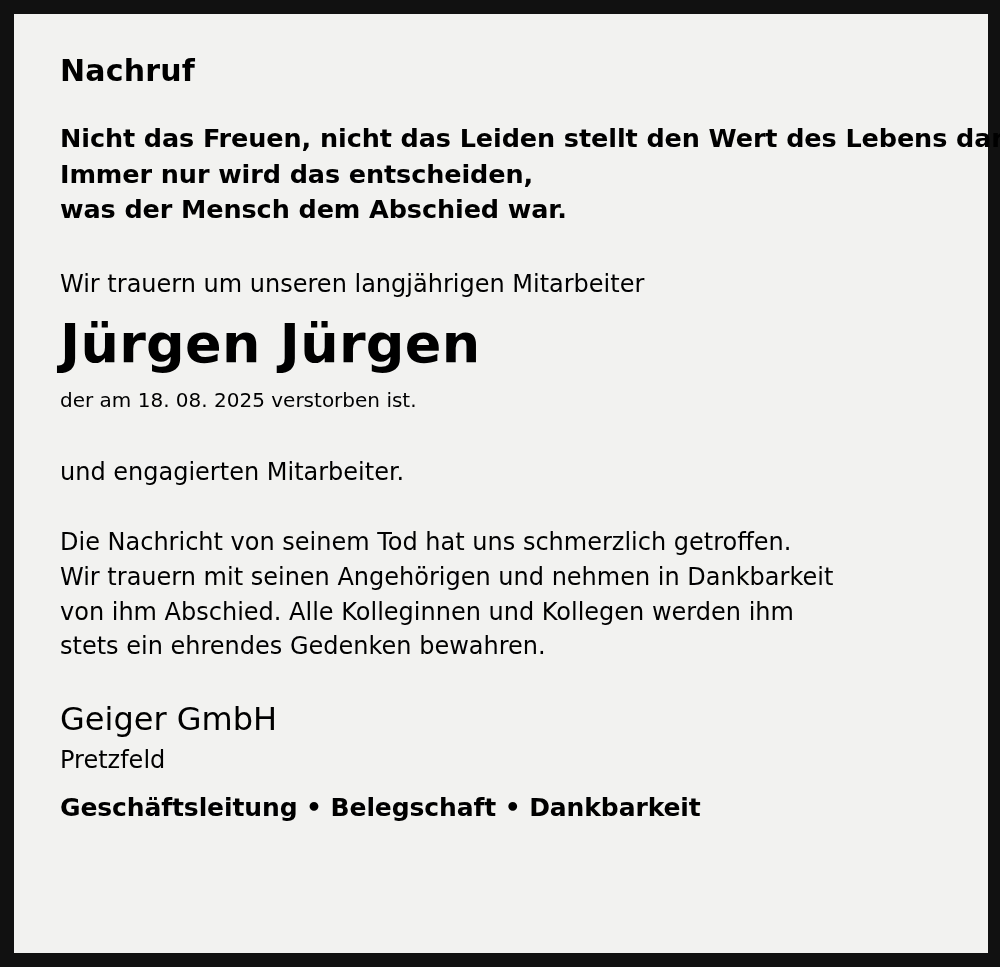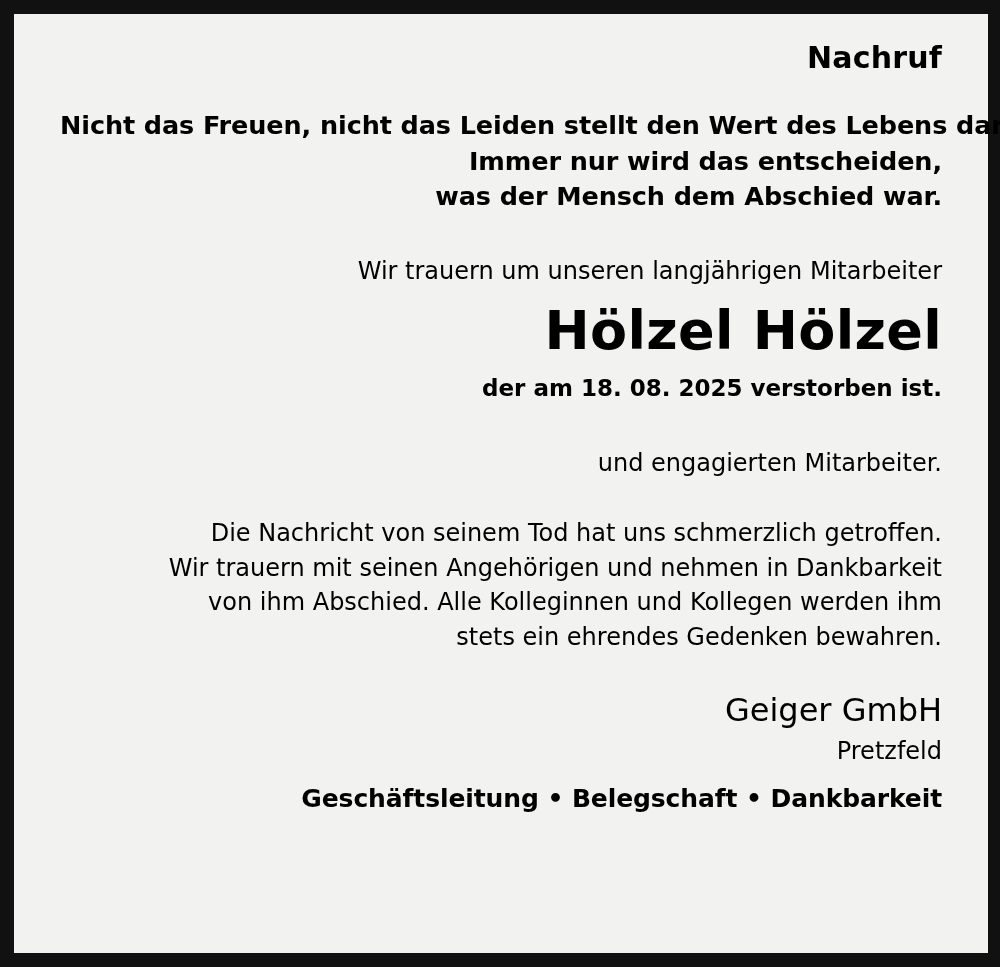--- a/index.html
+++ b/index.html
@@ -18,22 +18,22 @@
     width: 1000px;
     height: 967px;
     background: #111111;
     padding: 14px 12px 14px 14px;
   }
   .obituary-card {
     box-sizing: border-box;
     width: 100%;
     height: 100%;
     background: #f2f2f0;
-    padding: 27px 46px 24px 46px;
-    text-align: right;
+    padding: 40px 46px 24px 46px;
+    text-align: left;
     display: block;
   }
   .heading {
     font-size: 30px;
     font-weight: bold;
     letter-spacing: 0.2px;
     margin: 0 0 34px 0;
     line-height: 1.1;
   }
   .verse {
@@ -51,22 +51,22 @@
     margin: 0 0 14px 0;
   }
   .deceased-name {
     font-size: 54px;
     font-weight: bold;
     line-height: 1.12;
     margin: 0 0 12px 0;
     letter-spacing: 0.3px;
   }
   .death-line {
-    font-size: 23px;
-    font-weight: bold;
+    font-size: 20px;
+    font-weight: normal;
     margin: 0 0 42px 0;
     line-height: 1.3;
   }
   .paragraph {
     font-size: 24px;
     font-weight: normal;
     line-height: 1.44;
     margin: 0 0 36px 0;
   }
   .paragraph .pline { display: block; }
@@ -99,21 +99,21 @@
     <div class="heading">Nachruf</div>
 
     <div class="verse">
       <span class="vline">Nicht das Freuen, nicht das Leiden stellt den Wert des Lebens dar.</span>
       <span class="vline">Immer nur wird das entscheiden,</span>
       <span class="vline">was der Mensch dem Abschied war.</span>
     </div>
 
     <div class="intro">Wir trauern um unseren langjährigen Mitarbeiter</div>
 
-    <div class="deceased-name">Hölzel Hölzel</div>
+    <div class="deceased-name">Jürgen Jürgen</div>
 
     <div class="death-line">der am 18. 08. 2025 verstorben ist.</div>
 
     <div class="paragraph">
       <span class="pline">und engagierten Mitarbeiter.</span>
     </div>
 
     <div class="paragraph">
       <span class="pline">Die Nachricht von seinem Tod hat uns schmerzlich getroffen.</span>
       <span class="pline">Wir trauern mit seinen Angehörigen und nehmen in Dankbarkeit</span>

